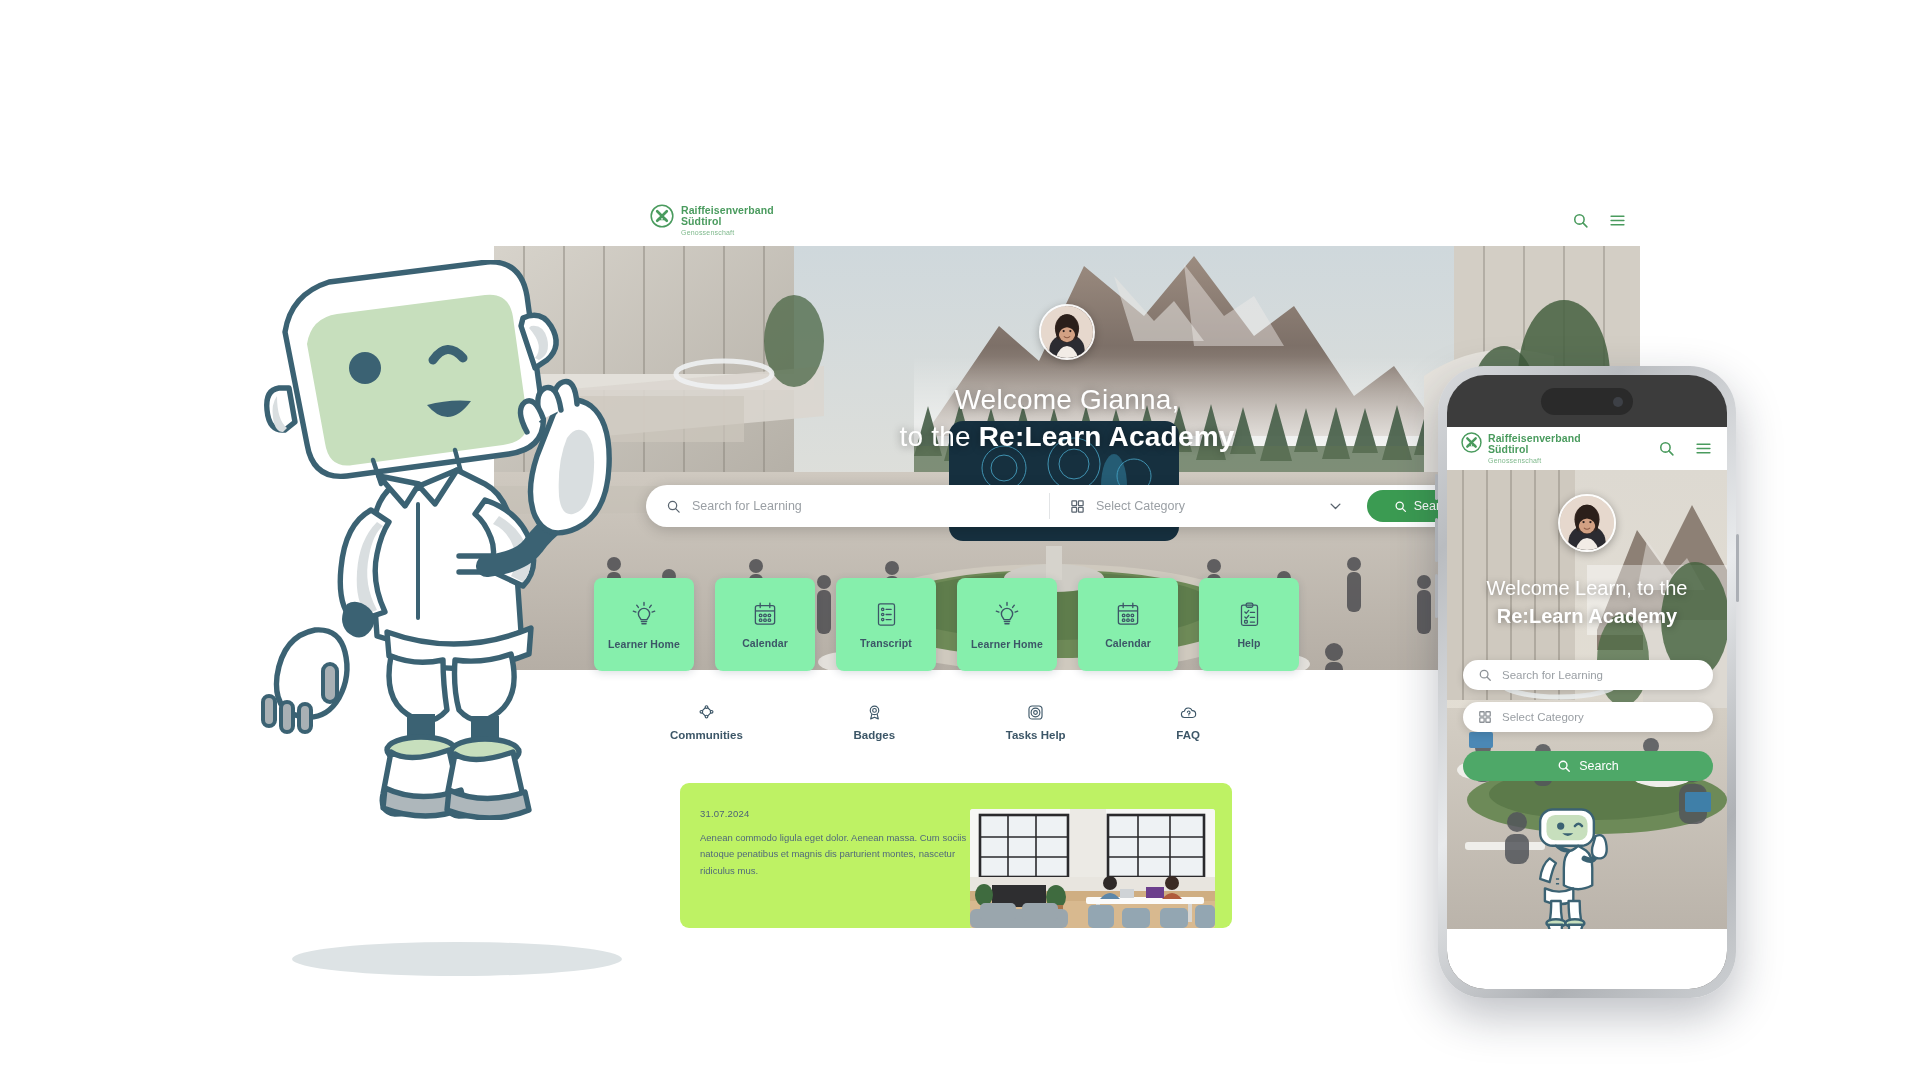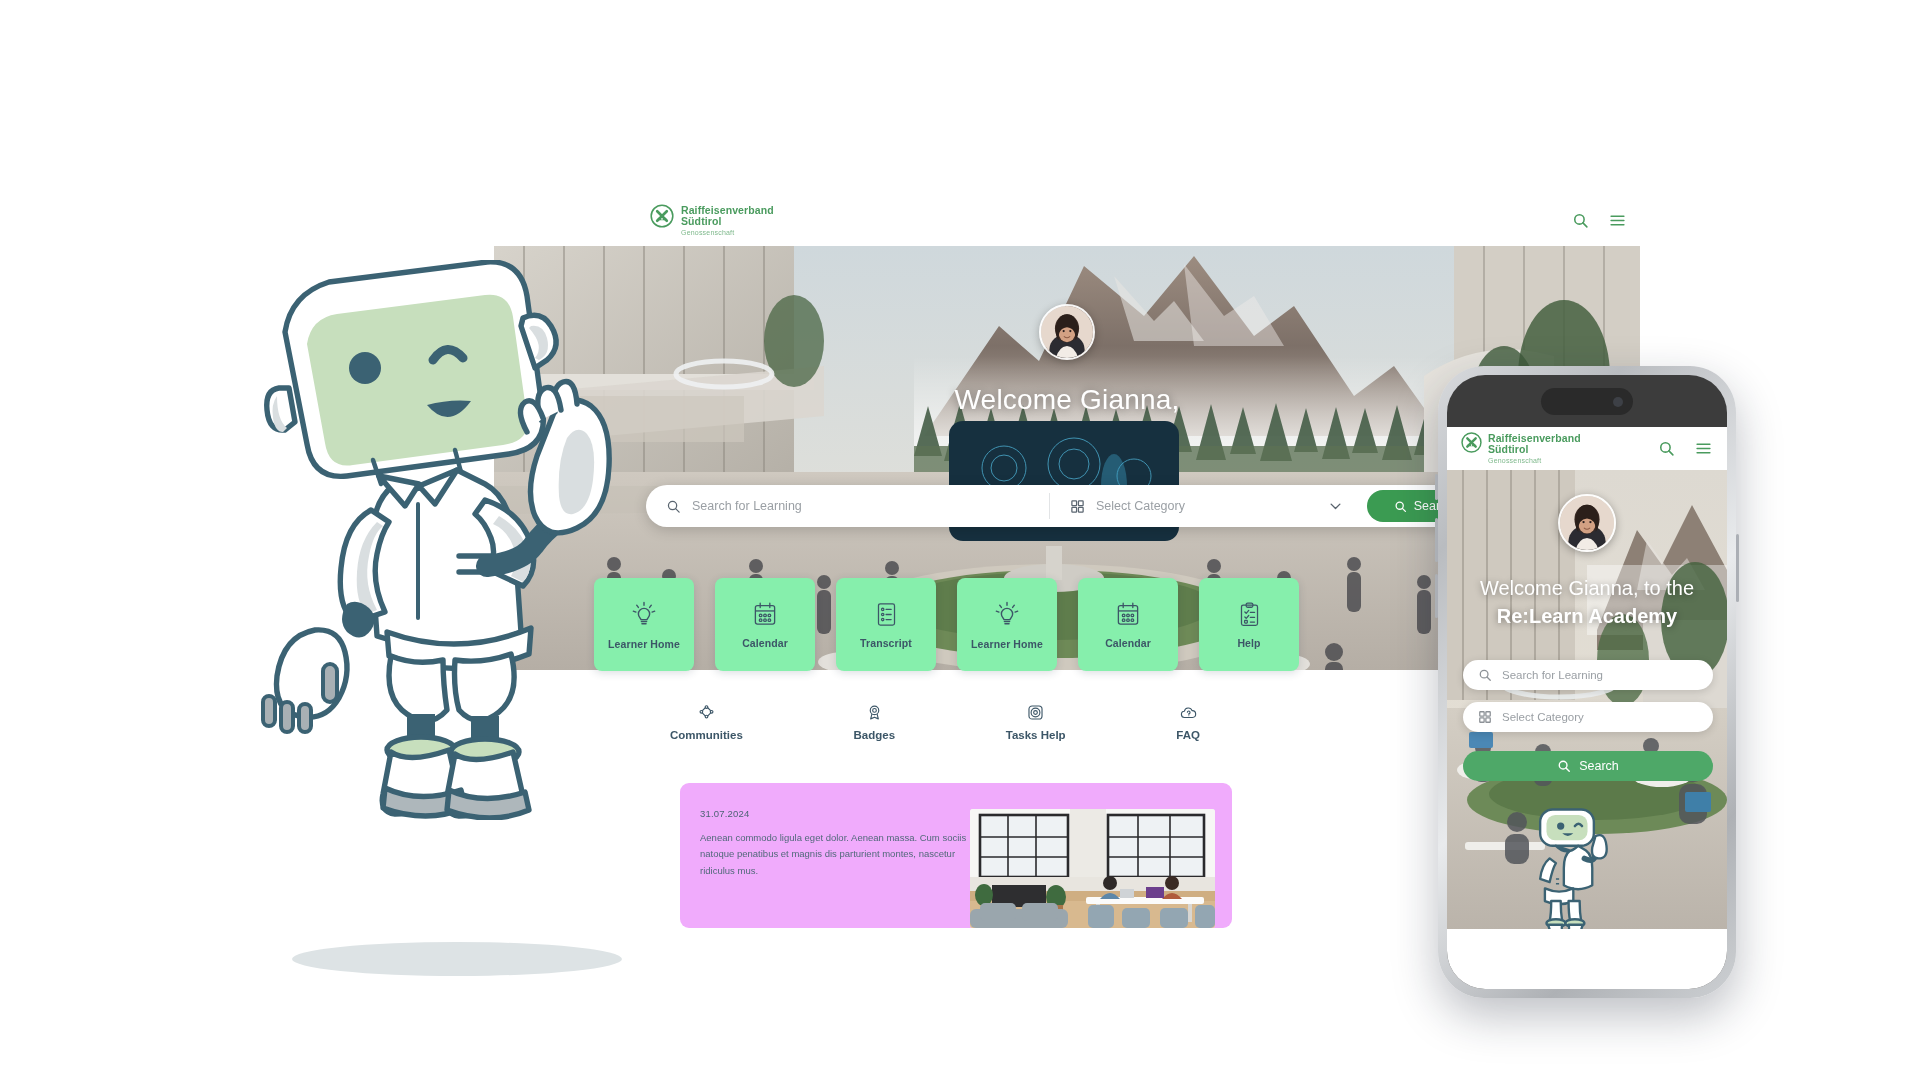--- a/index.html
+++ b/index.html
@@ -72,21 +72,21 @@
   .tile-label { font-size:10.5px; color:#3c5667; font-weight:600; letter-spacing:.1px; }
 
   
   .qlinks { position:absolute; left:176px; top:506px; width:530px; display:flex; justify-content:space-between; }
   .qlink { display:flex; align-items:center; gap:8px; cursor:pointer;flex-direction:column; }
   .qlink span { font-size:11.5px; color:#3c5667; font-weight:600; }
 
   
   .news {
     position:absolute; left:186px; top:585px; width:552px; height:145px;
-    background:#f0abfc; border-radius:9px; overflow:hidden; display:flex;
+    background:#bef264; border-radius:9px; overflow:hidden; display:flex;
   }
   .news-text { flex:1; padding:25px 0 0 20px; }
   .news-date { font-size:9.5px; color:#4d6375; letter-spacing:.2px; }
   .news-title { font-size:16.5px; color:#32505f; font-weight:600; line-height:1.33; margin-top:8px; }
   .news-body { font-size:9.5px; color:#51697a; line-height:1.72; margin-top:11px; }
   .news-img { width:245px; margin:26px 17px 0 0; border-radius:3px; overflow:hidden; align-self:flex-start; height:119px; }
 
   
   .phone { position:absolute; left:1438px; top:366px; width:298px; height:632px; }
   .phone-frame {
@@ -356,20 +356,21 @@
           <path d="M28 43 q-9 1 -12 13 l24 0 q-3 -12 -12 -13 Z" fill="#f2ece6"></path>
           <path d="M16 22 q3 -13 12 -13 q9 0 12 13 q1 11 -3 15 q1 -13 -9 -14 q-10 1 -9 14 q-4 -4 -3 -15 Z" fill="#2b1f1a"></path>
           <circle cx="24.4" cy="27" r="1.2" fill="#2a2020"></circle>
             <circle cx="31.6" cy="27" r="1.2" fill="#2a2020"></circle>
           <path d="M25 33 q3 2.4 6 0" stroke="#8d5c46" stroke-width="1.1" fill="none" stroke-linecap="round"></path>
         </svg>
       </div>
 
       <div class="hero-title">
         <div>Welcome Gianna,</div>
+        <div><span>to the </span><b>Re:Learn Academy</b></div>
       </div>
 
       <div class="searchbar">
         <div class="sb-left">
           <svg width="15" height="15" viewBox="0 0 24 24" fill="none" stroke="#5a6570" stroke-width="2">
             <circle cx="10.5" cy="10.5" r="6.6"></circle>
               <path d="M15.4 15.4 L21 21" stroke-linecap="round"></path>
           </svg>
           <div class="sb-ph">Search for Learning</div>
         </div>
@@ -679,21 +680,21 @@
             <ellipse cx="29" cy="29" rx="9.5" ry="11.4" fill="#d3a183"></ellipse>
             <path d="M29 45 q-9.5 1 -12.5 13.5 l25 0 q-3 -12.5 -12.5 -13.5 Z" fill="#f2ece6"></path>
             <path d="M16.6 23 q3 -13.5 12.4 -13.5 q9.4 0 12.4 13.5 q1 11.4 -3.1 15.6 q1 -13.5 -9.3 -14.5 q-10.3 1 -9.3 14.5 q-4.1 -4.2 -3.1 -15.6 Z" fill="#2b1f1a"></path>
             <circle cx="25.3" cy="28" r="1.25" fill="#2a2020"></circle>
               <circle cx="32.7" cy="28" r="1.25" fill="#2a2020"></circle>
             <path d="M26 34.4 q3 2.5 6 0" stroke="#8d5c46" stroke-width="1.1" fill="none" stroke-linecap="round"></path>
           </svg>
         </div>
 
         <div class="m-title">
-          <div>Welcome Gianna, to the</div>
+          <div>Welcome Learn, to the</div>
           <b>Re:Learn Academy</b>
         </div>
 
         <div class="m-field m-f1">
           <svg width="14" height="14" viewBox="0 0 24 24" fill="none" stroke="#8d9297" stroke-width="2.2">
             <circle cx="10.5" cy="10.5" r="6.6"></circle>
               <path d="M15.4 15.4 L21 21" stroke-linecap="round"></path>
           </svg>
           <div class="sb-ph">Search for Learning</div>
         </div>

